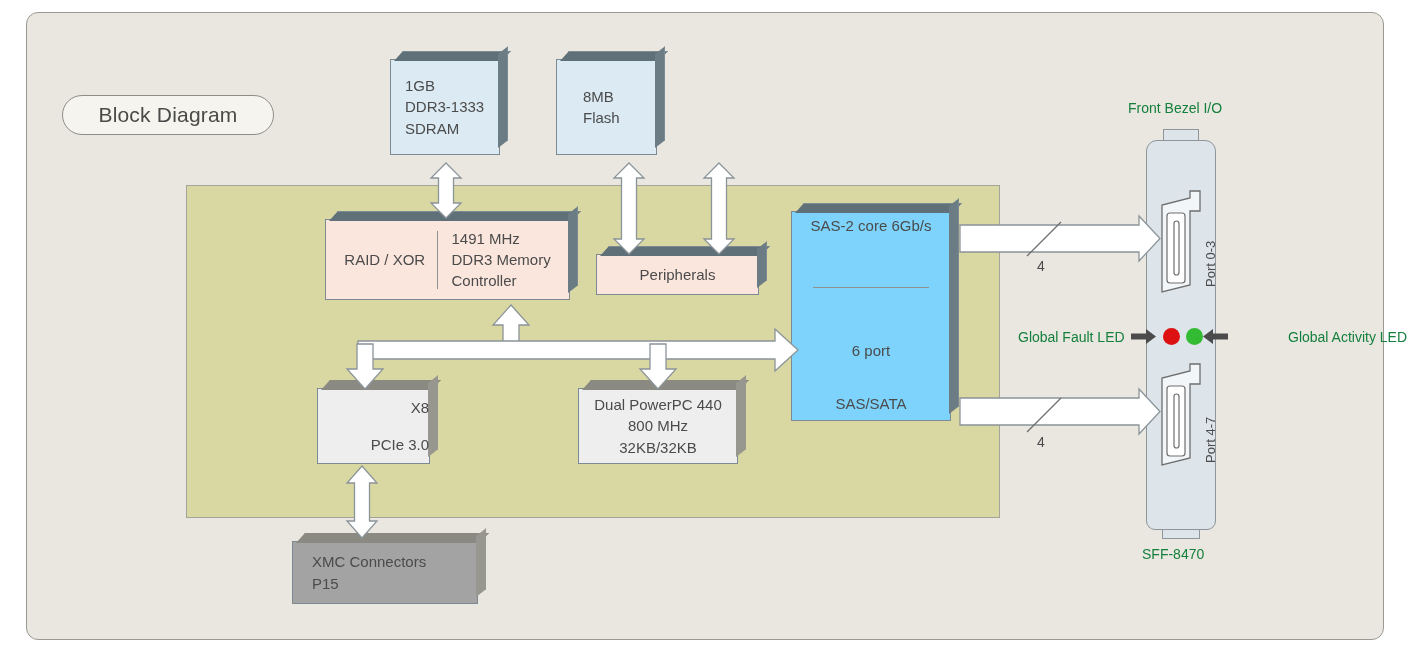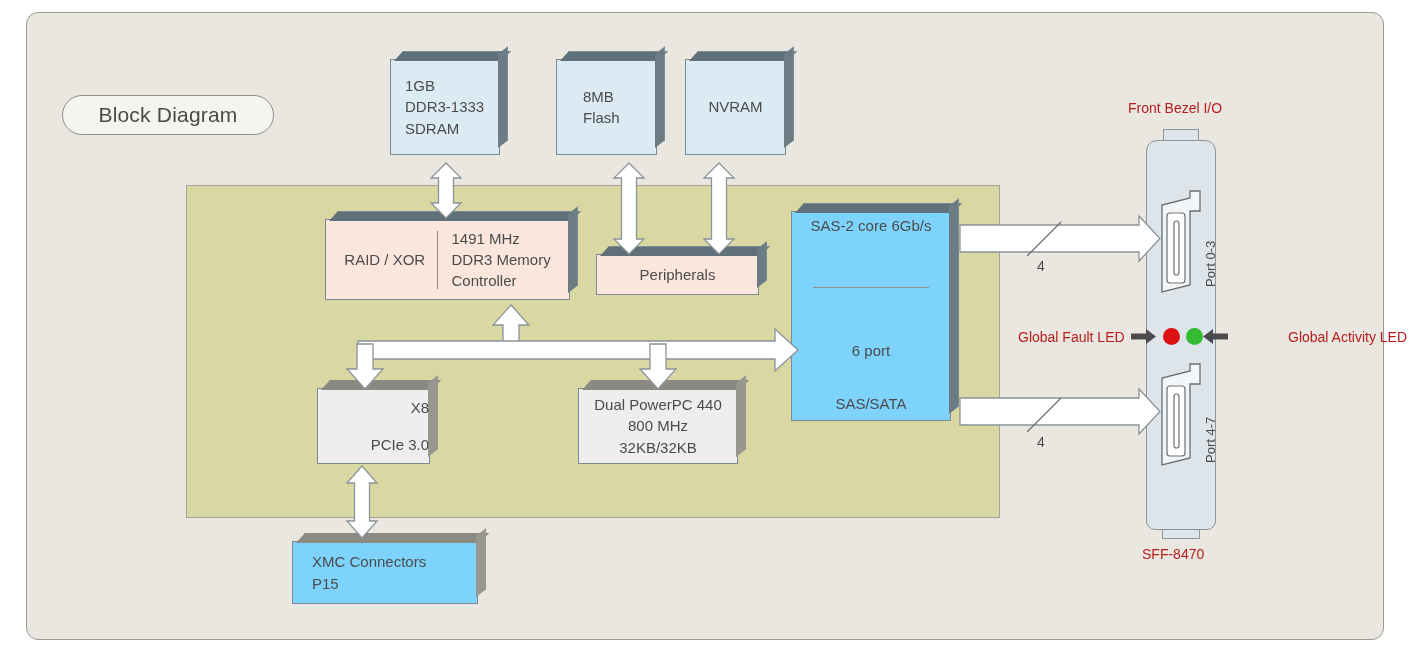--- a/index.html
+++ b/index.html
@@ -101,21 +101,21 @@
   }
   .blk.gray-shadow .face-top { background: #8a8a83; border-top-color: #8a8a83; }
   .blk.gray-shadow .face-right { background: #97978f; border-right-color: #97978f; }
   .blk .lbl { position: relative; z-index: 2; white-space: nowrap; }
   .blk .lbl.left { text-align: left; }
 
   .c-blue  { background: #dcebf3; }
   .c-pink  { background: #fbe6de; }
   .c-mint  { background: #7dd3fc; gap: 32px; }
   .c-gray  { background: #eeeeee; }
-  .c-yellow{ background: #7dd3fc; }
+  .c-yellow{ background: #a3a3a3; }
 
   
   .raid-inner {
     position: relative;
     z-index: 2;
     display: flex;
     align-items: center;
     width: 100%;
     height: 100%;
     justify-content: center;
@@ -202,21 +202,21 @@
     font-size: 13px;
     color: #4b4b4b;
     transform: rotate(-90deg);
     transform-origin: left top;
     white-space: nowrap;
     z-index: 9;
   }
   .plain-text {
     position: absolute;
     font-size: 14px;
-    color: #b91c1c;
+    color: #15803d;
     white-space: nowrap;
     z-index: 9;
   }
   .led {
     position: absolute;
     width: 17px;
     height: 17px;
     border-radius: 50%;
     z-index: 9;
   }
@@ -248,25 +248,20 @@
     <div class="lbl left">SDRAM</div>
   </div>
 
   <div class="blk c-blue" style="left:556px; top:59px; width:101px; height:96px; align-items:flex-start; padding-left:26px;">
     <div class="face-top"></div>
     <div class="face-right"></div>
     <div class="lbl left">8MB</div>
     <div class="lbl left">Flash</div>
   </div>
 
-  <div class="blk c-blue" style="left:685px; top:59px; width:101px; height:96px;">
-    <div class="face-top"></div>
-    <div class="face-right"></div>
-    <div class="lbl">NVRAM</div>
-  </div>
 
   <div class="blk c-pink" style="left:325px; top:219px; width:245px; height:81px;">
     <div class="face-top"></div>
     <div class="face-right"></div>
     <div class="raid-inner">
       <div class="raid-left">RAID / XOR</div>
       <div class="raid-div"></div>
       <div class="raid-right">
         <div>1491 MHz</div>
         <div>DDR3 Memory</div>

